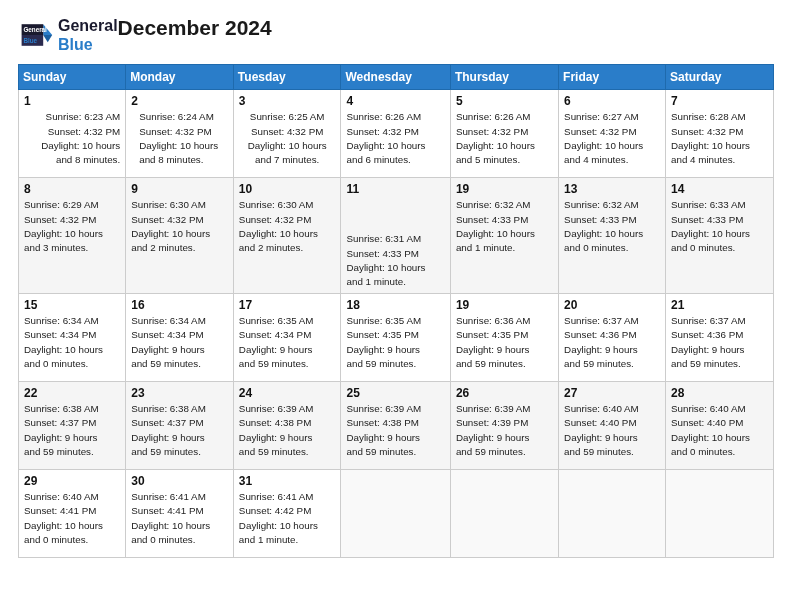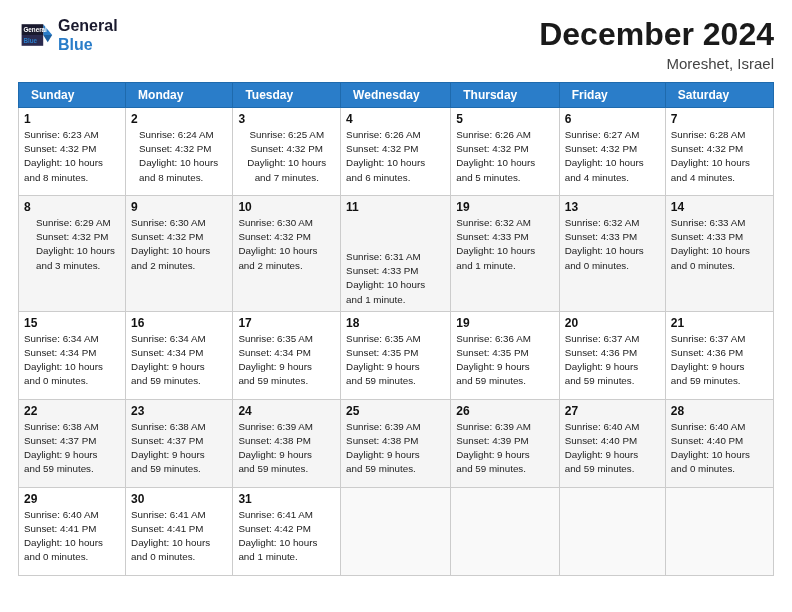--- a/index.html
+++ b/index.html
@@ -11,55 +11,55 @@
       overflow: hidden;
     }
     .page {
       width: 792px;
       height: 612px;
       padding: 16px 18px 12px 18px;
       background: #fff;
     }
     .header {
       display: flex;
-      justify-content: space-between;
+      justify-content: flex-start;
       align-items: flex-start;
       margin-bottom: 10px;
     }
     .logo {
       display: flex;
       align-items: center;
       gap: 4px;
     }
     .logo-icon {
       width: 36px;
       height: 36px;
     }
     .title-block {
       text-align: right;
     }
     .month-title {
-      font-size: 32px;
+      font-size: 21px;
       font-weight: bold;
       color: #1a1a1a;
     }
     .location {
       font-size: 15px;
       color: #444;
       margin-top: 2px;
     }
     .calendar-table {
       width: 100%;
       border-collapse: collapse;
       font-size: 10.5px;
     }
     .calendar-table th {
       background: #2a7dc9;
       color: #fff;
-      padding: 5px 12px;
+      padding: 5px 4px;
       font-size: 12px;
       font-weight: bold;
       text-align: left;
       border: 1px solid #1e6aad;
     }
     .calendar-table td {
       border: 1px solid #ccc;
       vertical-align: top;
       padding: 4px 5px;
       width: 113px;
@@ -99,41 +99,40 @@
         <text x="6" y="17" font-size="7" fill="white" font-weight="bold">General</text>
         <text x="6" y="29" font-size="7" fill="#2a7dc9" font-weight="bold">Blue</text>
       </svg>
       <div style="line-height:1.2">
         <div style="font-size:16px;font-weight:bold;color:#1a1a2e;">General</div>
         <div style="font-size:16px;font-weight:bold;color:#2a7dc9;">Blue</div>
       </div>
     </div>
     <div class="title-block">
       <div class="month-title">December 2024</div>
-      <div class="location">Moreshet, Israel</div>
     </div>
   </div>
 
   <table class="calendar-table">
     <thead>
       <tr>
         <th>Sunday</th>
         <th>Monday</th>
         <th>Tuesday</th>
         <th>Wednesday</th>
         <th>Thursday</th>
         <th>Friday</th>
         <th>Saturday</th>
       </tr>
     </thead>
     <tbody id="calendar-body">
     <tr>
           <td>
             <span class="day-num">1</span>
-            <div class="day-info" style="white-space: pre-line;">Sunrise: 6:23 AM
+            <div class="day-info" style="white-space: pre-line; text-align: right;">Sunrise: 6:23 AM
 Sunset: 4:32 PM
 Daylight: 10 hours
 and 8 minutes.</div>
           </td>
           <td>
             <span class="day-num">2</span>
             <div class="day-info" style="white-space: pre-line; margin-left: 8px;">Sunrise: 6:24 AM
 Sunset: 4:32 PM
 Daylight: 10 hours
 and 8 minutes.</div>
@@ -170,21 +169,21 @@
             <span class="day-num">7</span>
             <div class="day-info" style="white-space: pre-line;">Sunrise: 6:28 AM
 Sunset: 4:32 PM
 Daylight: 10 hours
 and 4 minutes.</div>
           </td>
         </tr>
         <tr>
           <td>
             <span class="day-num">8</span>
-            <div class="day-info" style="white-space: pre-line; margin-left: 12px;">Sunrise: 6:29 AM
+            <div class="day-info" style="white-space: pre-line;">Sunrise: 6:29 AM
 Sunset: 4:32 PM
 Daylight: 10 hours
 and 3 minutes.</div>
           </td>
           <td>
             <span class="day-num">9</span>
             <div class="day-info" style="white-space: pre-line;">Sunrise: 6:30 AM
 Sunset: 4:32 PM
 Daylight: 10 hours
 and 2 minutes.</div>

